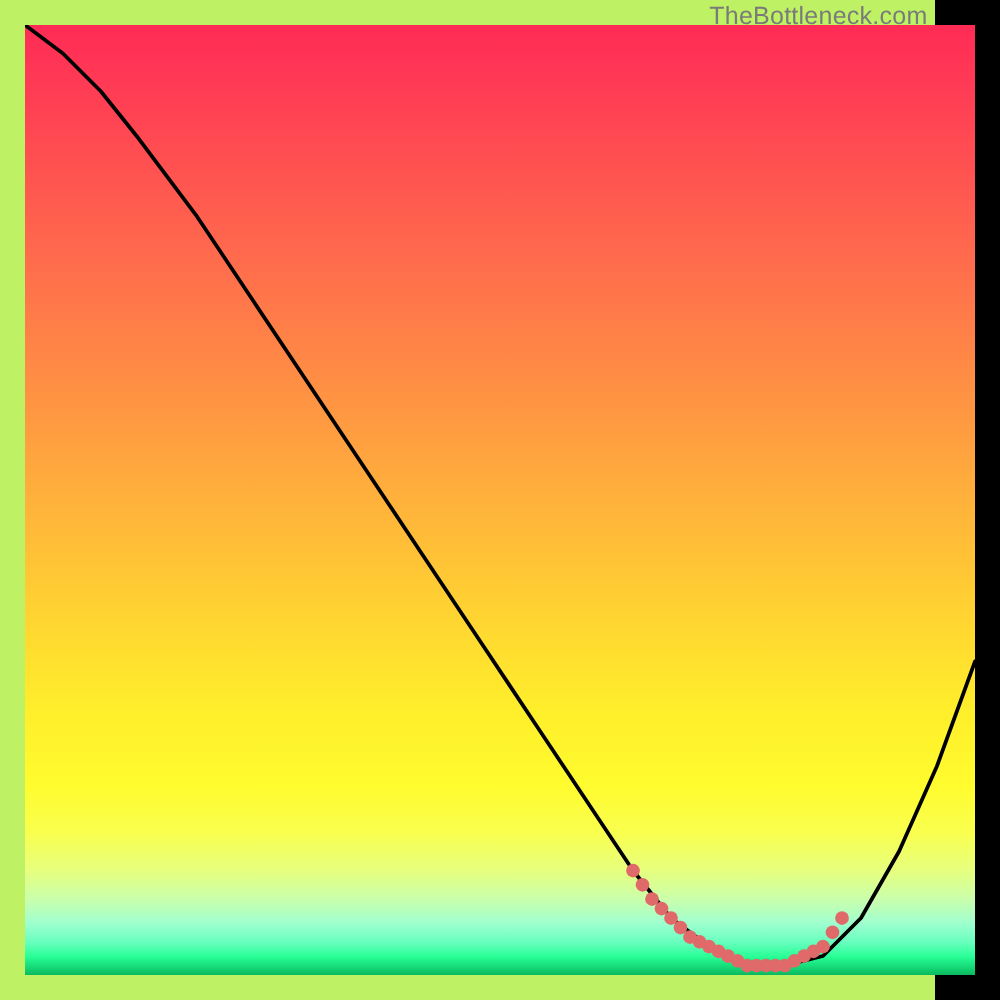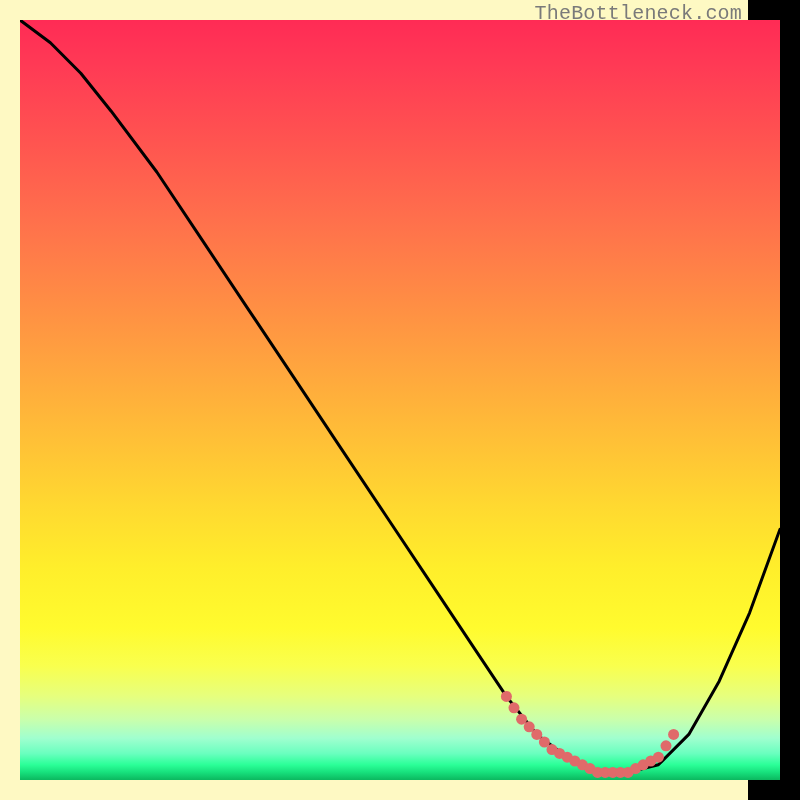--- a/index.html
+++ b/index.html
@@ -8,22 +8,21 @@
     width: 800px;
     height: 800px;
     overflow: hidden;
     background: #000;
     font-family: Arial, Helvetica, sans-serif;
   }
   .frame {
     position: relative;
     width: 748px;
     height: 800px;
-    background: #fef9c3;
-    font-family: Liberation Mono, monospace;
+    background: #bef264;
   }
   .plot-area {
     position: absolute;
     left: 20px;
     top: 20px;
     width: 760px;
     height: 760px;
     background: linear-gradient(
       to bottom,
       #ff2b55 0%,

